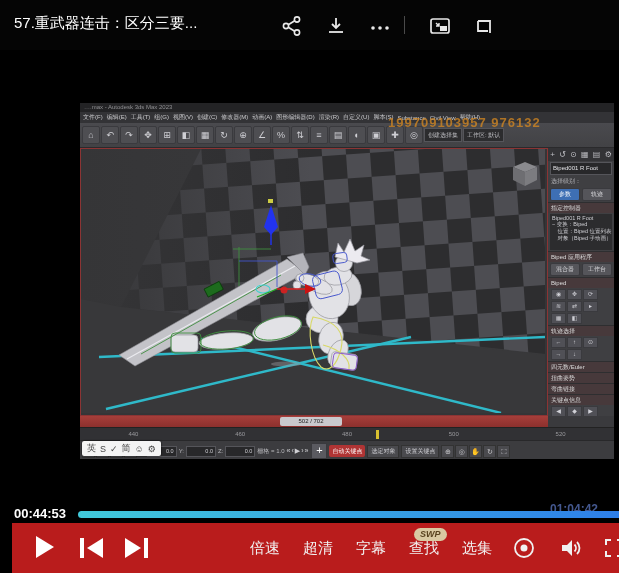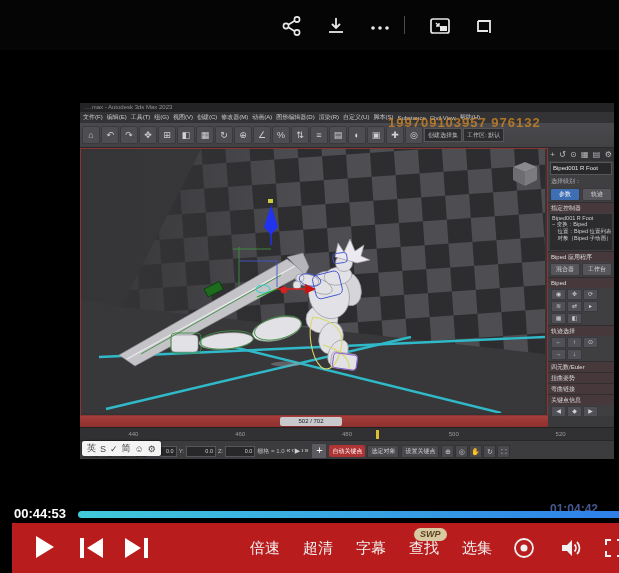--- a/index.html
+++ b/index.html
@@ -116,20 +116,21 @@
              line-height:13px;z-index:4;}
   .ctl-icon{position:absolute;top:13px;width:24px;height:24px;color:#f0f0f0;}
   .ctl-icon svg{width:100%;height:100%;}
 </style>
 </head>
 <body>
 
 <div class="screen">
 
   <div class="topbar">
+    <div class="vid-title">57.重武器连击：区分三要...</div>
 
     <div class="tb-icon" style="left:280px">
       <svg viewBox="0 0 24 24" fill="none" stroke="currentColor" stroke-width="1.6">
         <circle cx="6" cy="12" r="2.6"></circle>
           <circle cx="17" cy="5.5" r="2.6"></circle>
           <circle cx="17" cy="18.5" r="2.6"></circle>
         <line x1="8.3" y1="10.8" x2="14.7" y2="6.8"></line>
           <line x1="8.3" y1="13.2" x2="14.7" y2="17.2"></line>
       </svg>
     </div>

